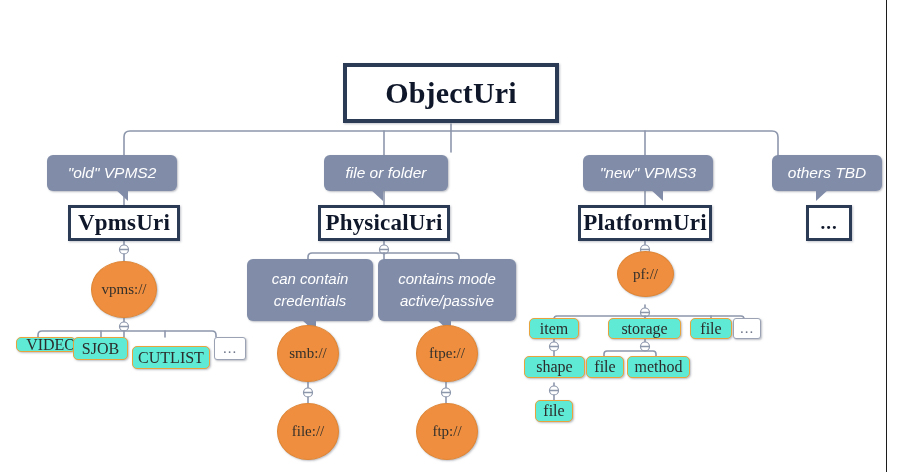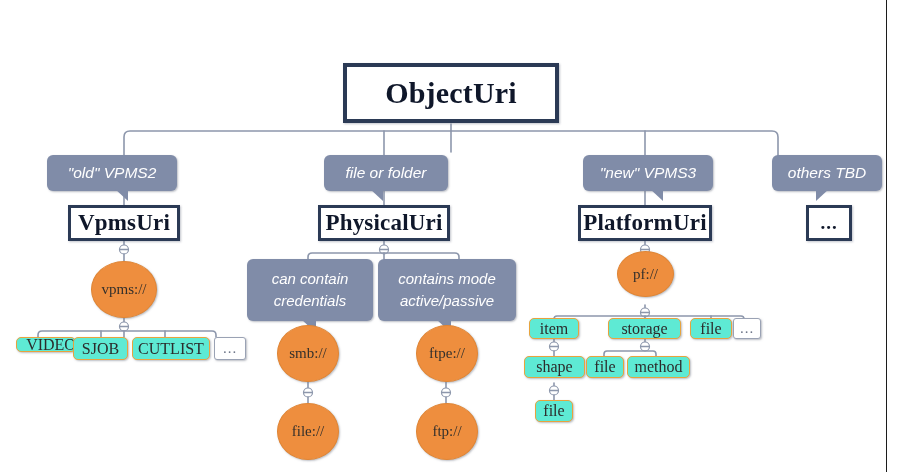--- a/index.html
+++ b/index.html
@@ -270,21 +270,21 @@
   </div>
 
   <div class="node ybox" style="left:16px; top:337px; width:60px; height:15px;padding-left:10px;">
     <span>VIDEO</span>
   </div>
 
   <div class="node ybox" style="left:73px; top:337px; width:55px; height:23px;">
     <span>SJOB</span>
   </div>
 
-  <div class="node ybox" style="left:132px; top:337px; width:78px; height:23px;">
+  <div class="node ybox" style="left:132px; top:346px; width:78px; height:23px;">
     <span>CUTLIST</span>
   </div>
 
   <div class="node wbox" style="left:214px; top:337px; width:32px; height:23px;">
     <span>...</span>
   </div>
 
   <div class="node ybox" style="left:529px; top:318px; width:50px; height:21px;">
     <span>item</span>
   </div>

